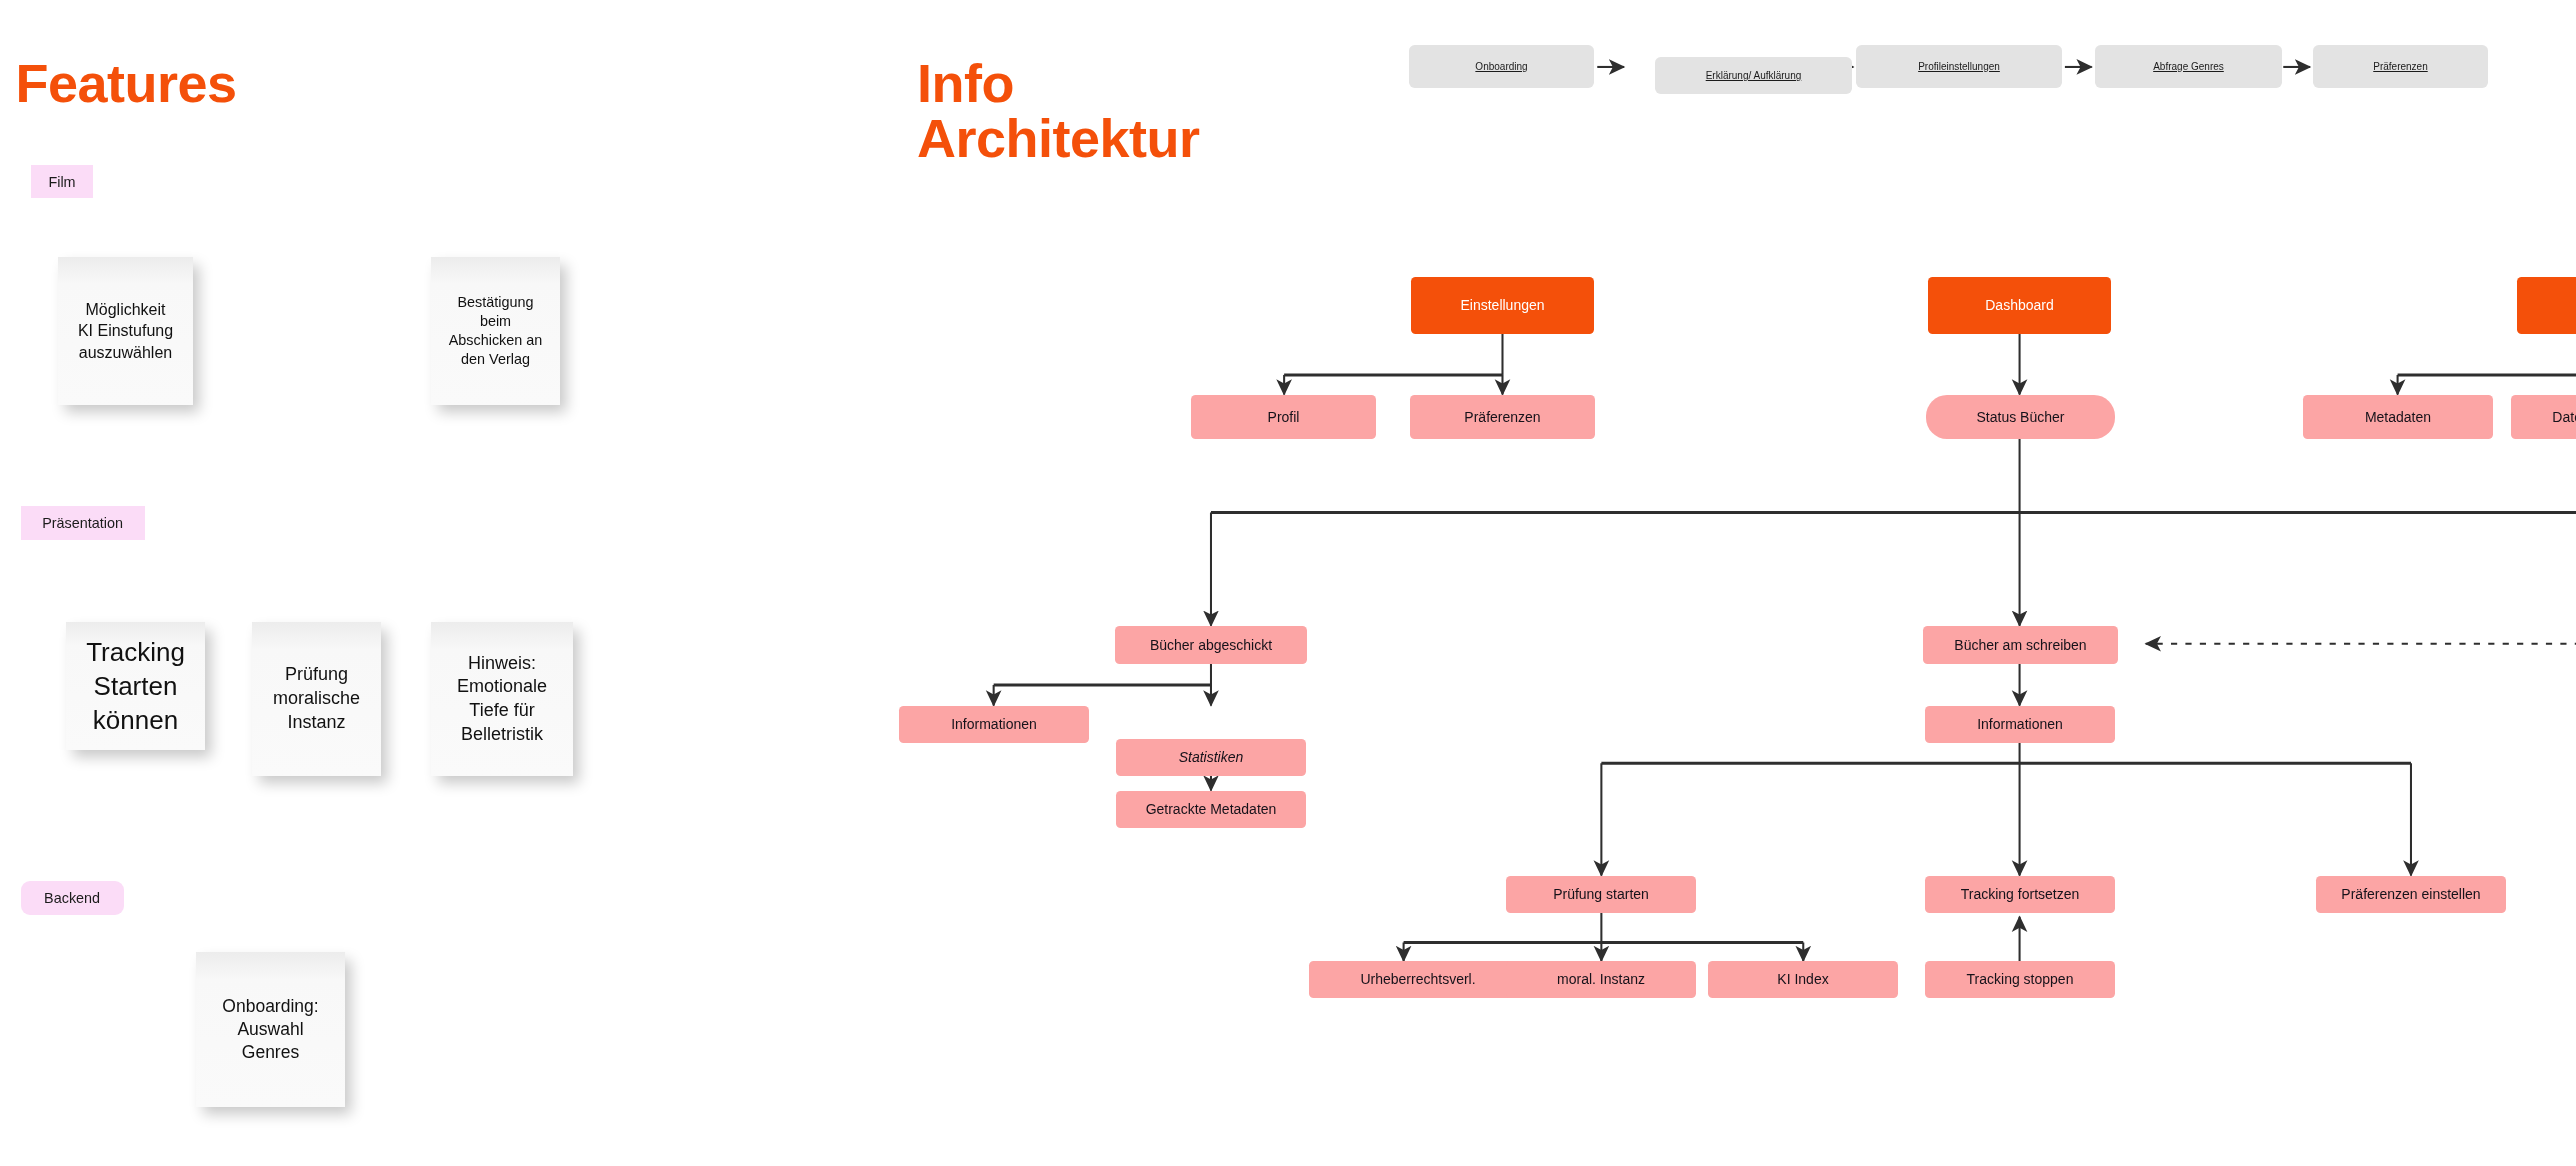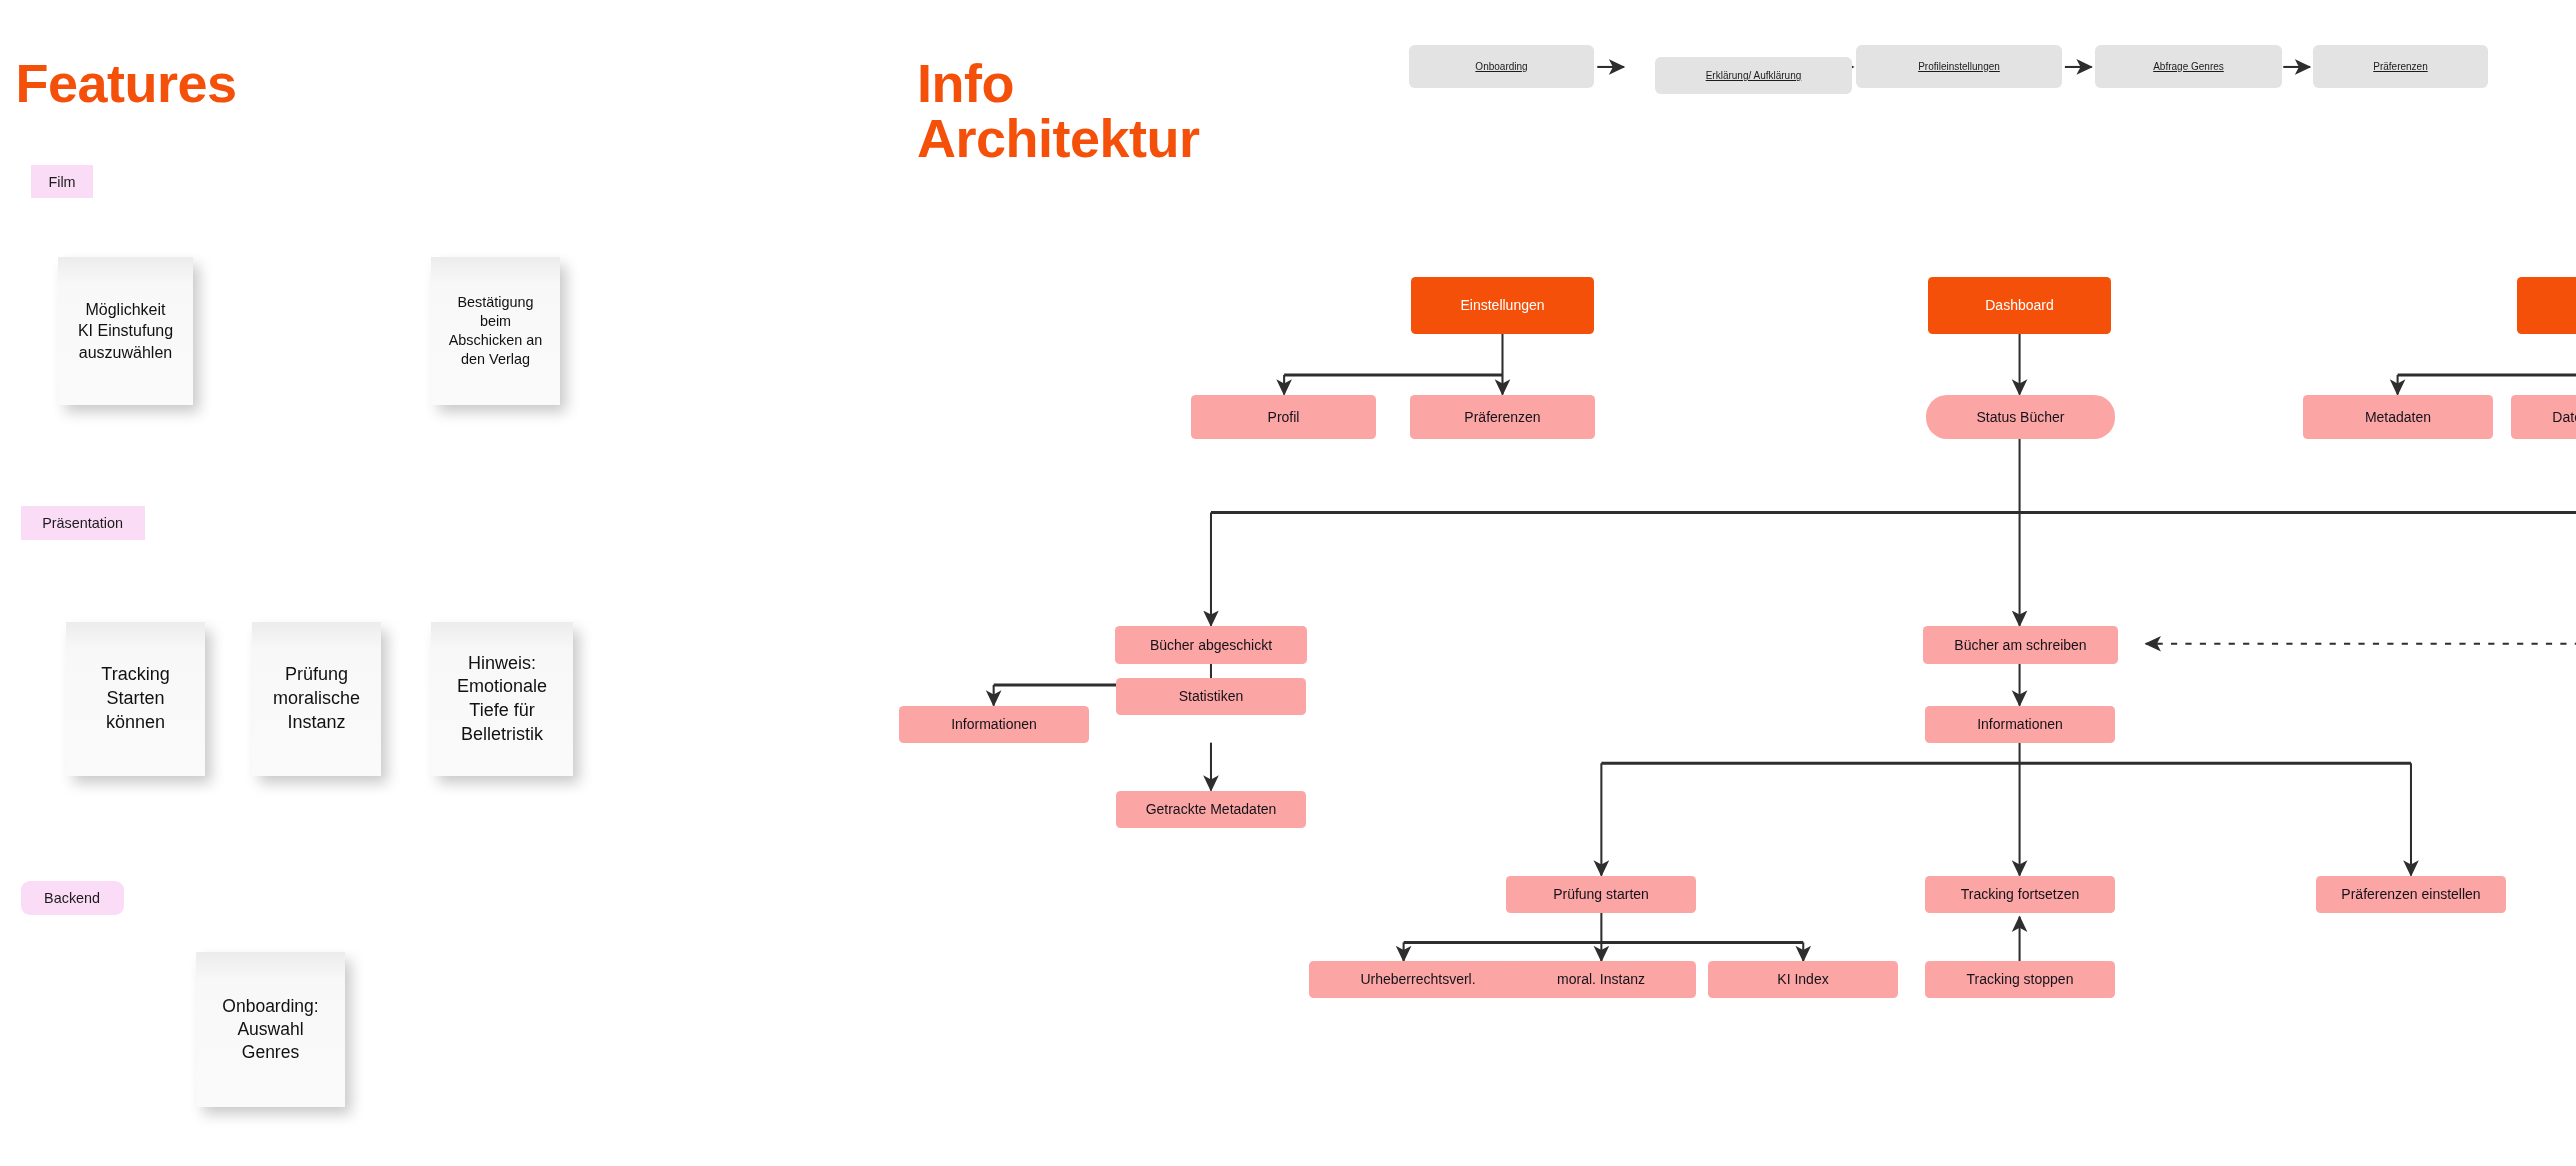--- a/index.html
+++ b/index.html
@@ -103,21 +103,21 @@
 
   <h1 class="title" style="left:15.5px;top:19.6px;">Features</h1>
 
   <div class="chip" style="left:31px;top:165px;width:62px;height:33px;">Film</div>
 
   <div class="card" style="left:58px;top:257px;width:135px;height:148px;font-size:16px;">Möglichkeit<br>KI Einstufung<br>auszuwählen</div>
   <div class="card" style="left:431px;top:257px;width:129px;height:148px;font-size:14.4px;">Bestätigung<br>beim<br>Abschicken an<br>den Verlag</div>
 
   <div class="chip" style="left:20.6px;top:506px;width:124px;height:34px;">Präsentation</div>
 
-  <div class="card" style="left:66px;top:622px;width:139px;height:154px;font-size:18px;">Tracking<br>Starten<br>können</div>
+  <div class="card" style="left:66px;top:622px;width:139px;height:128px;font-size:26px;">Tracking<br>Starten<br>können</div>
   <div class="card" style="left:252px;top:622px;width:129px;height:154px;font-size:18px;">Prüfung<br>moralische<br>Instanz</div>
   <div class="card" style="left:431px;top:622px;width:142px;height:154px;font-size:18px;">Hinweis:<br>Emotionale<br>Tiefe für<br>Belletristik</div>
 
   <div class="chip" style="left:20.6px;top:881px;width:103px;height:34px;border-radius:9px;">Backend</div>
 
   <div class="card" style="left:196px;top:952px;width:149px;height:155px;font-size:17.5px;">Onboarding:<br>Auswahl<br>Genres</div>
 
   <h1 class="title" style="left:917px;top:19.6px;">Info<br>Architektur</h1>
 
   <div class="node flow" style="left:1409px;top:45px;width:185px;height:43px;">Onboarding</div>
@@ -134,21 +134,21 @@
   <div class="node pink" style="left:1410px;top:395px;width:185px;height:44px;">Präferenzen</div>
   <div class="node pink" style="left:1926px;top:395px;width:189px;height:44px;border-radius:21px;">Status Bücher</div>
 
   <div class="node pink" style="left:2303px;top:395px;width:190px;height:44px;">Metadaten</div>
   <div class="node pink" style="left:2511px;top:395px;width:194px;height:44px;">Datentransparenz</div>
 
   <div class="node pink" style="left:1115px;top:626px;width:192px;height:38px;">Bücher abgeschickt</div>
   <div class="node pink" style="left:1923px;top:626px;width:195px;height:38px;">Bücher am schreiben</div>
 
   <div class="node pink" style="left:899px;top:706px;width:190px;height:37px;">Informationen</div>
-  <div class="node pink" style="left:1116px;top:678px;width:190px;height:37px;">Statistiken</div>
+  <div class="node pink" style="left:1116px;top:739px;width:190px;height:37px;font-style:italic;">Statistiken</div>
   <div class="node pink" style="left:1925px;top:706px;width:190px;height:37px;">Informationen</div>
 
   <div class="node pink" style="left:1116px;top:791px;width:190px;height:37px;">Getrackte Metadaten</div>
 
   <div class="node pink" style="left:1506px;top:876px;width:190px;height:37px;">Prüfung starten</div>
   <div class="node pink" style="left:1925px;top:876px;width:190px;height:37px;">Tracking fortsetzen</div>
   <div class="node pink" style="left:2316px;top:876px;width:190px;height:37px;">Präferenzen einstellen</div>
 
   <div class="node pink" style="left:1309px;top:961px;width:218px;height:37px;">Urheberrechtsverl.</div>
   <div class="node pink" style="left:1506px;top:961px;width:190px;height:37px;">moral. Instanz</div>

